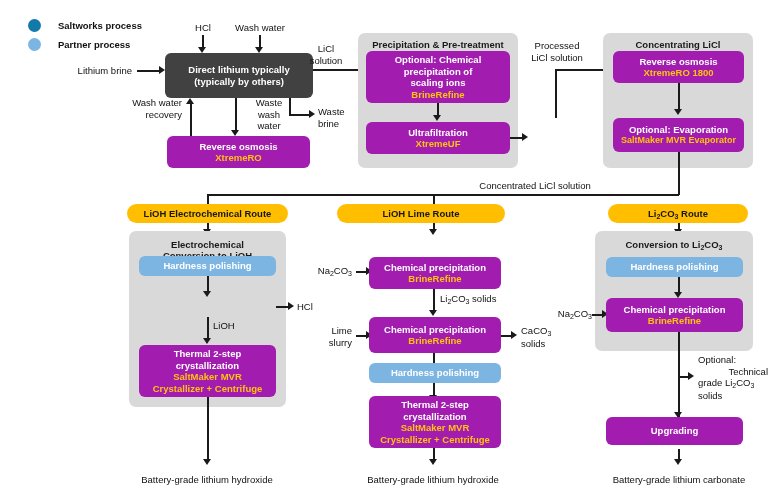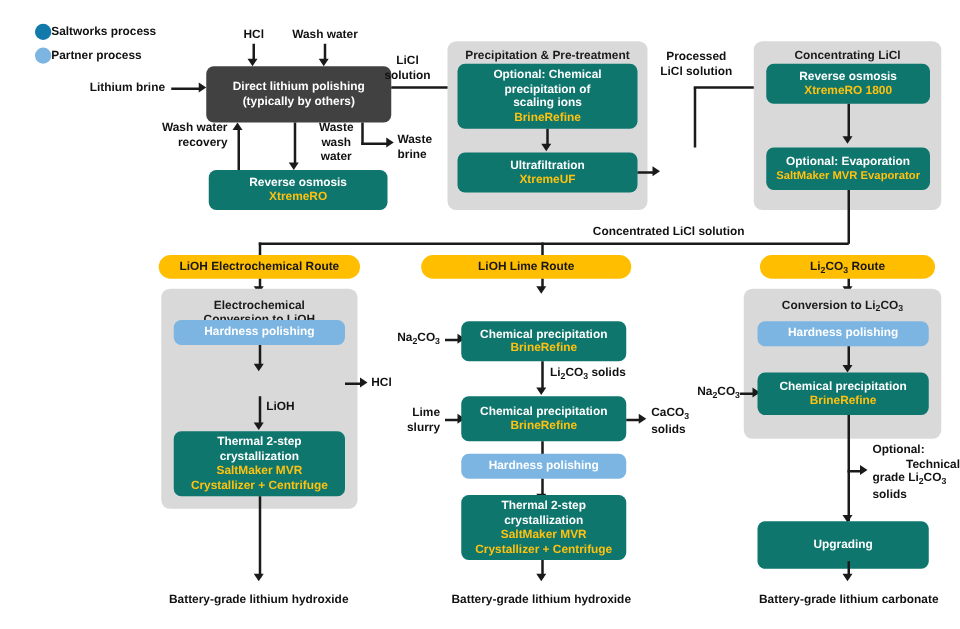--- a/index.html
+++ b/index.html
@@ -9,37 +9,37 @@
   .abs{position:absolute;box-sizing:border-box;}
 
   
   .group{background:#d9d9d9;border-radius:7px;}
   .group-title{position:absolute;left:0;right:0;text-align:center;color:#1a1a1a;
                font-size:9.5px;font-weight:bold;line-height:11.5px;}
 
   
   .box{border-radius:6px;display:flex;flex-direction:column;align-items:center;
        justify-content:center;text-align:center;color:#ffffff;font-weight:bold;}
-  .box.sw{background:#0f766e;}
+  .box.sw{background:#a21caf;}
   .box.pt{background:#7cb5e2;}
   .box.dark{background:#414141;color:#ffffff;}
   .box .l1{font-size:9.5px;line-height:11.5px;}
   .box .brand{font-size:9.5px;line-height:11.5px;color:#ffc20e;}
 
   
   .pill{background:#ffbe00;border-radius:11px;display:flex;align-items:center;
         justify-content:center;color:#171717;font-size:9.5px;font-weight:bold;}
 
   
-  .lbl{color:#111111;font-size:9.5px;font-weight:bold;line-height:11.5px;text-align:center;}
+  .lbl{color:#111111;font-size:9.5px;font-weight:normal;line-height:11.5px;text-align:center;}
   .lbl.left{text-align:right;}
   .lbl.rt{text-align:left;}
 
   
-  .legend-row{display:flex;align-items:center;gap:0;height:15px;}
+  .legend-row{display:flex;align-items:center;gap:17px;height:15px;}
   .dot{width:13px;height:13px;border-radius:50%;flex:0 0 auto;}
   .legend-txt{font-size:9.5px;font-weight:bold;color:#111;}
 
   
   .ln-v{background:#1a1a1a;width:1.6px;}
   .ln-h{background:#1a1a1a;height:1.6px;}
   .ah-d{width:0;height:0;border-left:4.5px solid transparent;border-right:4.5px solid transparent;
         border-top:6.5px solid #1a1a1a;}
   .ah-u{width:0;height:0;border-left:4.5px solid transparent;border-right:4.5px solid transparent;
         border-bottom:6.5px solid #1a1a1a;}
@@ -69,21 +69,21 @@
 
   <div class="abs lbl" style="left:222px;top:22px;width:76px;">Wash water</div>
   <div class="abs ln-v" style="left:259px;top:35px;height:14px;"></div>
   <div class="abs ah-d" style="left:255px;top:47px;"></div>
 
   <div class="abs lbl left" style="left:52px;top:65px;width:80px;">Lithium brine</div>
   <div class="abs ln-h" style="left:137px;top:70px;width:24px;"></div>
   <div class="abs ah-r" style="left:159px;top:66px;"></div>
 
   <div class="abs box dark" style="left:165px;top:53px;width:148px;height:45px;">
-    <span class="l1">Direct lithium polishing</span>
+    <span class="l1">Direct lithium typically</span>
     <span class="l1">(typically by others)</span>
   </div>
 
   <div class="abs ln-h" style="left:313px;top:69px;width:50px;"></div>
   <div class="abs ah-r" style="left:361px;top:65px;"></div>
   <div class="abs lbl" style="left:302px;top:43px;width:48px;">
     <div>LiCl</div>
     <div>solution</div>
   </div>
 
@@ -300,21 +300,21 @@
 
   <div class="abs ln-h" style="left:678px;top:376px;width:12px;"></div>
   <div class="abs ah-r" style="left:688px;top:372px;"></div>
   <div class="abs lbl rt" style="left:698px;top:354px;width:70px;text-align:left;">
     <div style="text-align:left;">Optional:</div>
     <div style="text-align:right;">Technical</div>
     <div style="text-align:left;">grade Li<sub>2</sub>CO<sub>3</sub></div>
     <div style="text-align:left;">solids</div>
   </div>
 
-  <div class="abs box sw" style="left:606px;top:417px;width:137px;height:38px;">
+  <div class="abs box sw" style="left:606px;top:417px;width:137px;height:28px;">
     <span class="l1">Upgrading</span>
   </div>
 
   <div class="abs ln-v" style="left:678px;top:449px;height:13px;"></div>
   <div class="abs ah-d" style="left:674px;top:459px;"></div>
   <div class="abs lbl" style="left:593px;top:474px;width:172px;">Battery-grade lithium carbonate</div>
 
 </div>
 
 </body></html>

